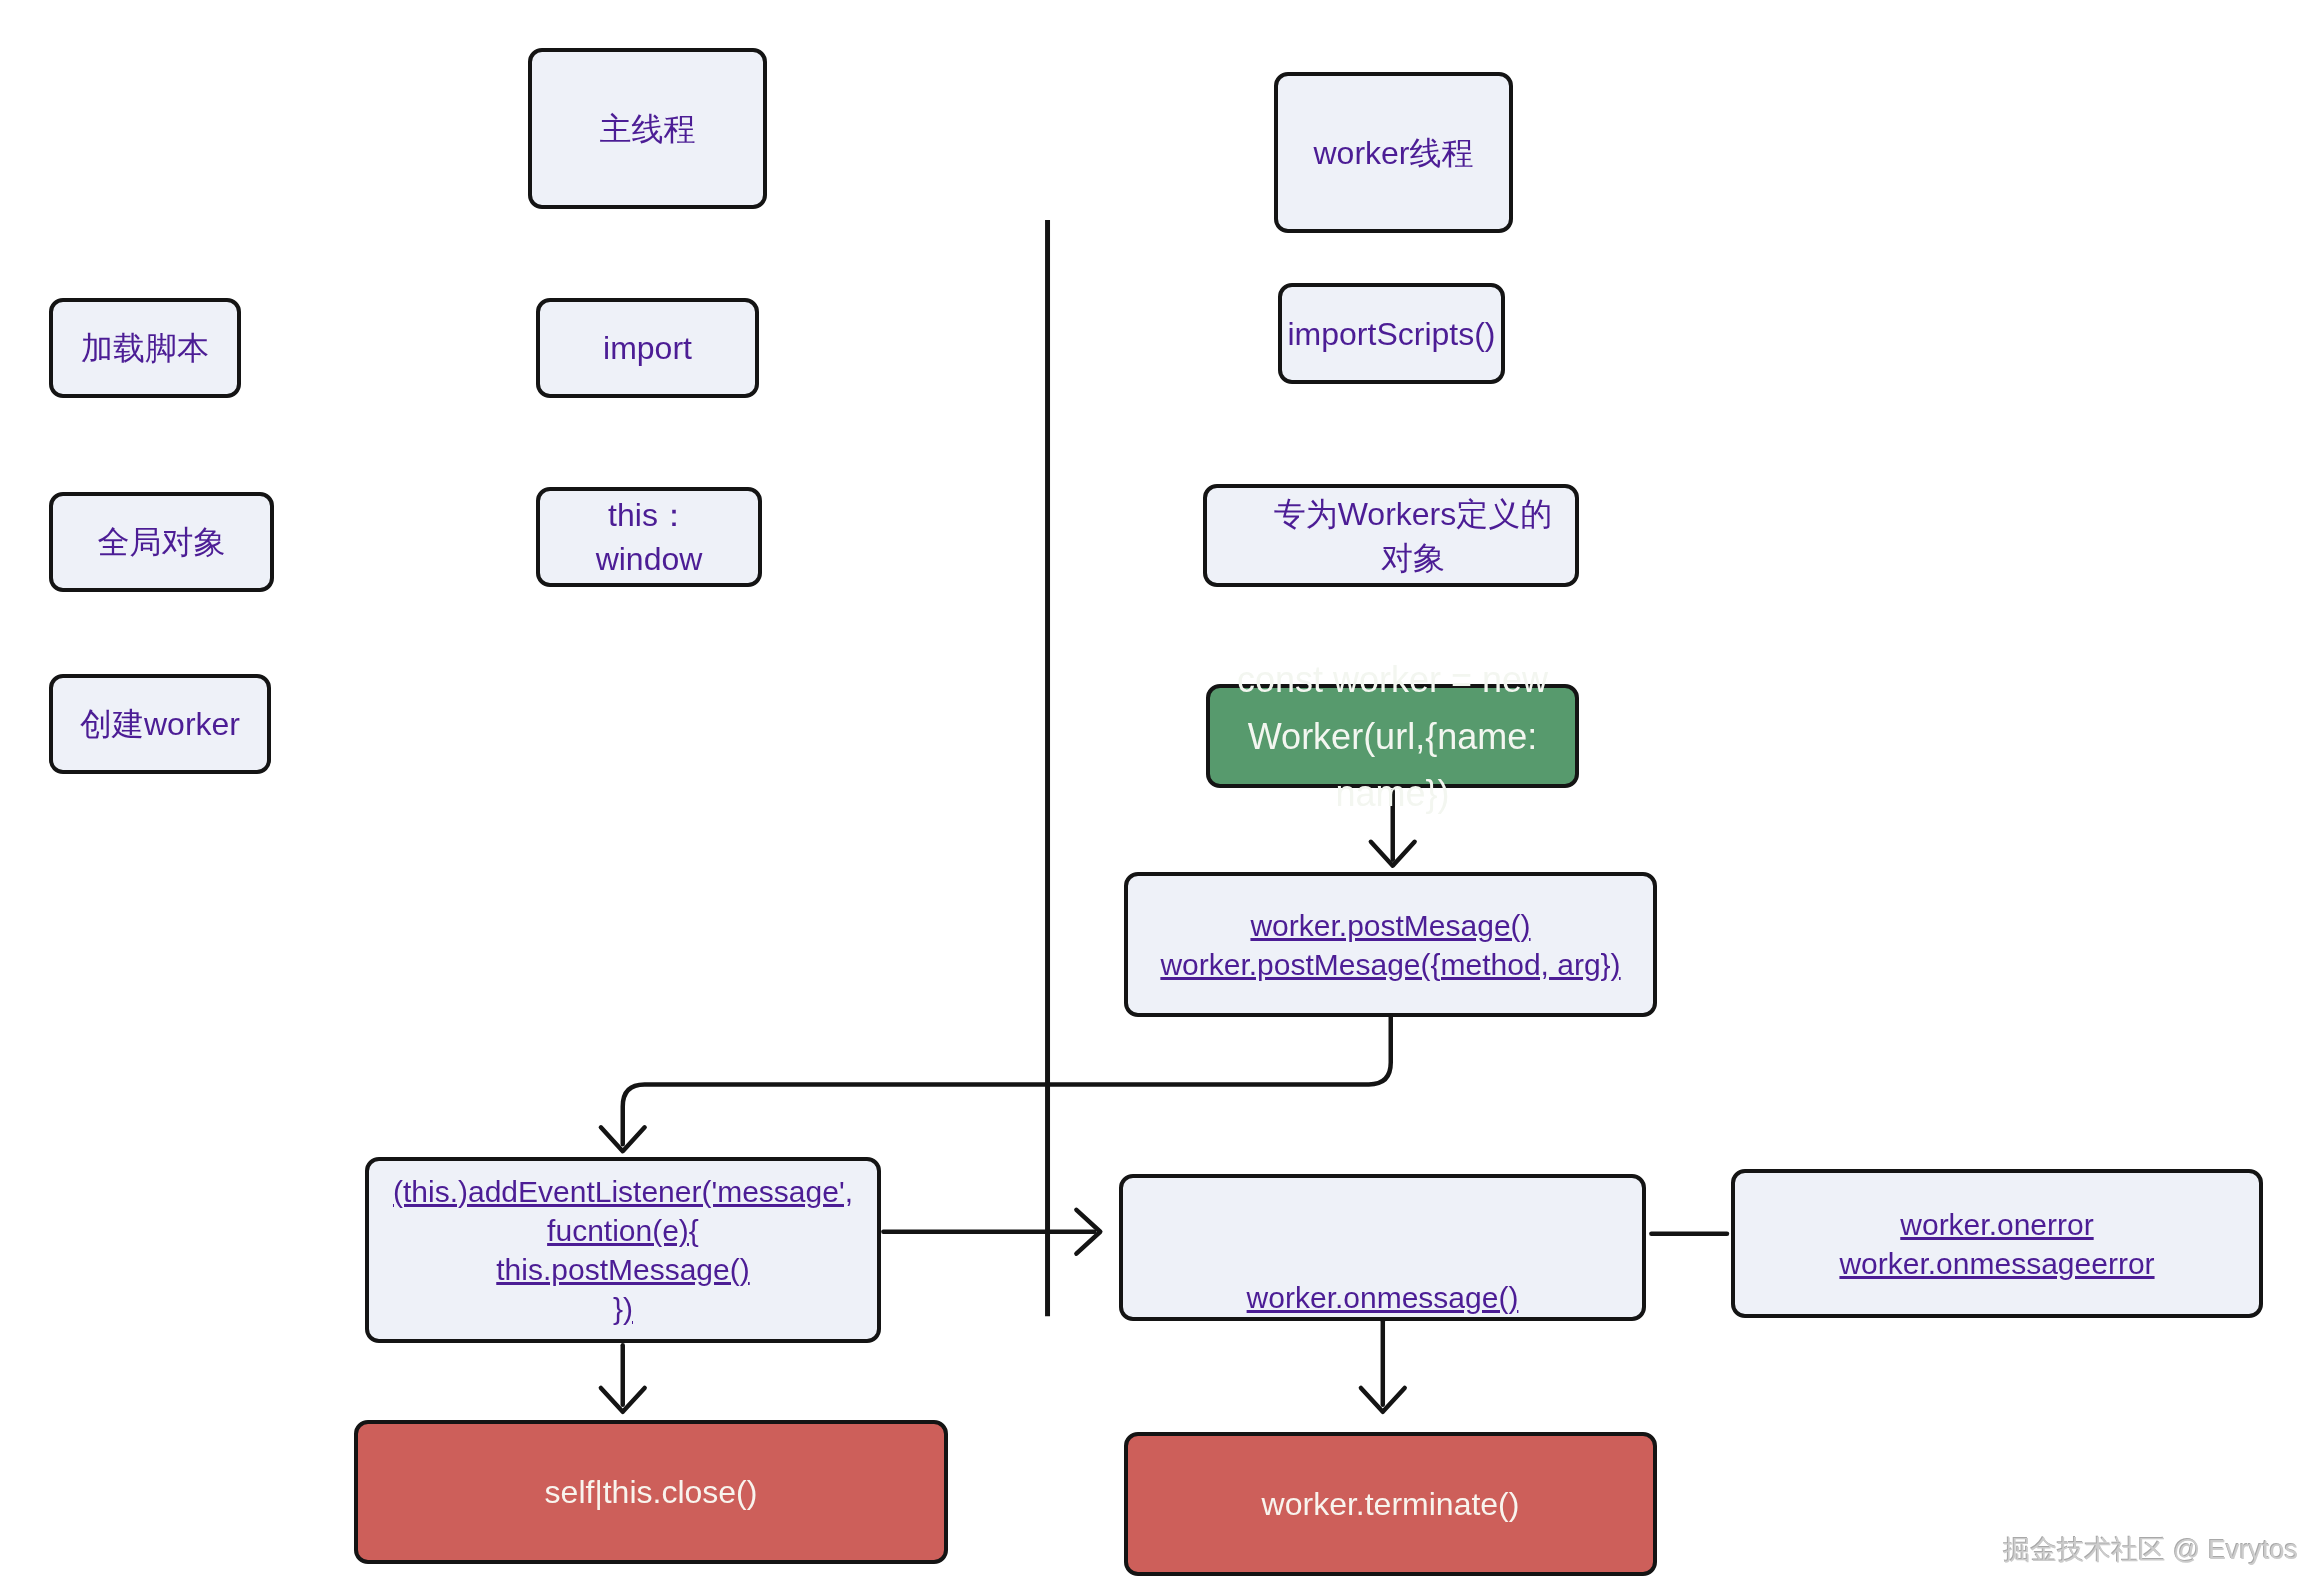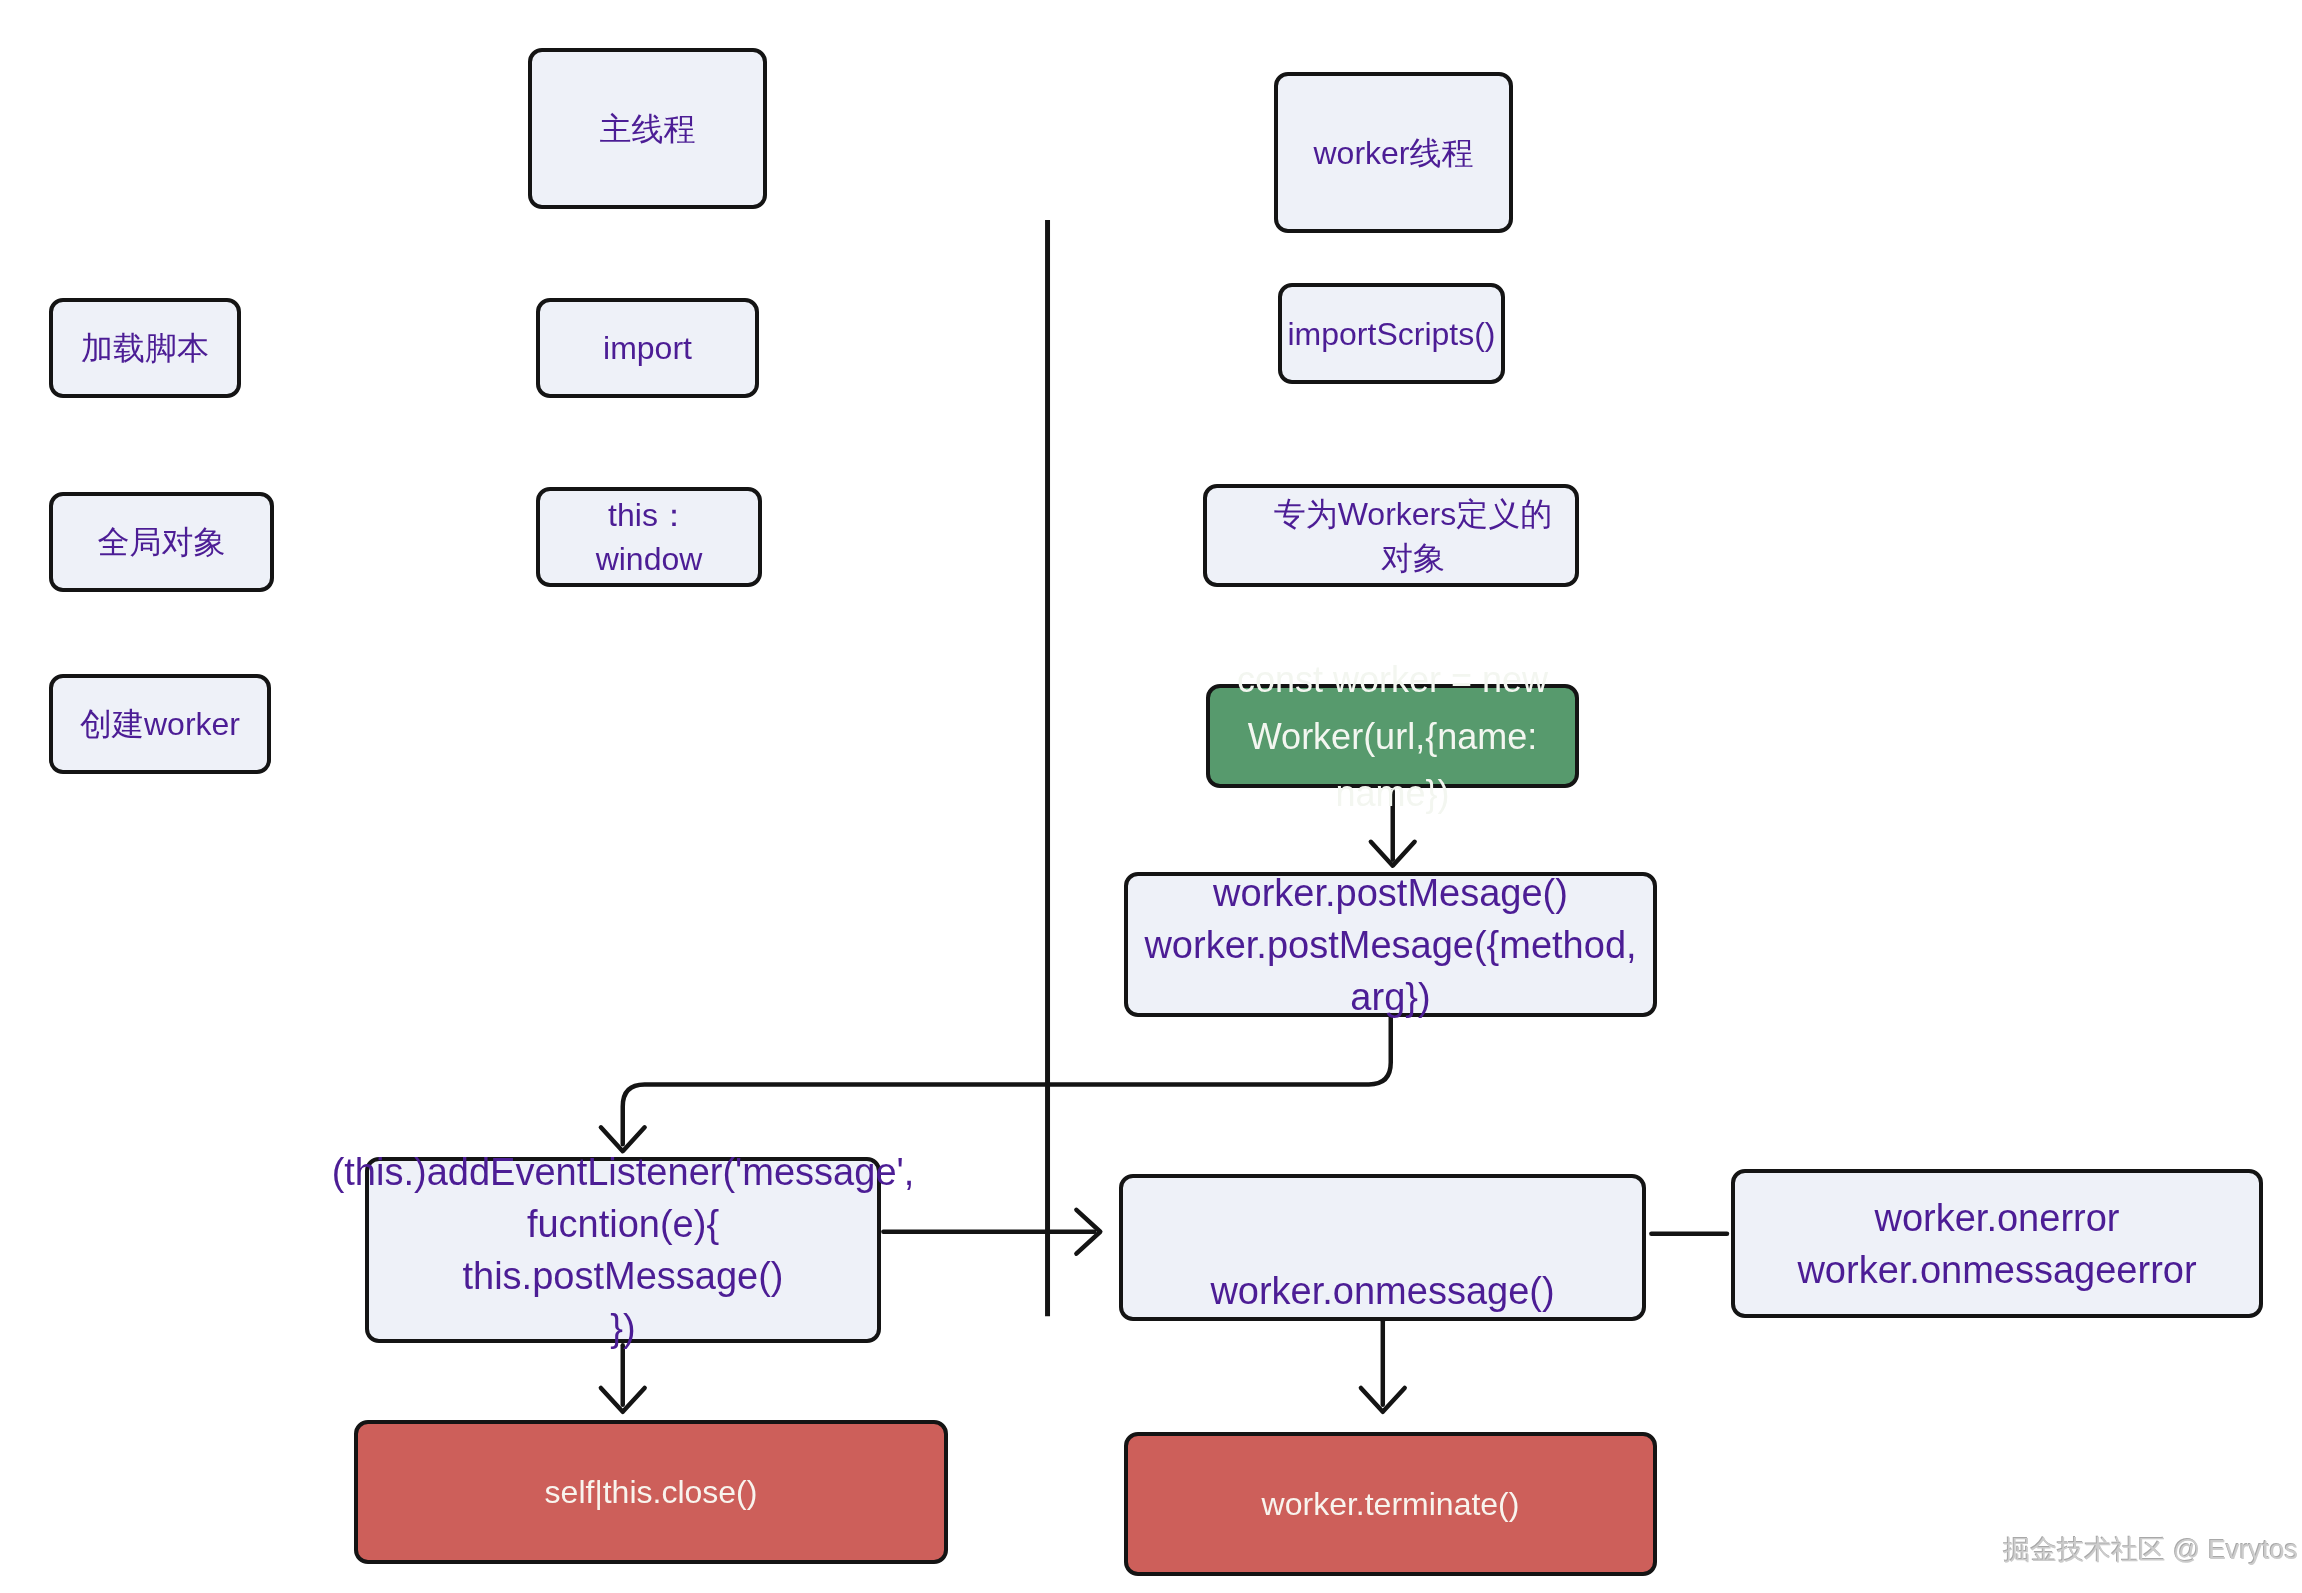--- a/index.html
+++ b/index.html
@@ -44,21 +44,21 @@
     align-items: center;
     justify-content: center;
     text-align: center;
     font-size: 32px;
     line-height: 44px;
   }
   .node .node-label {
     white-space: pre-line;
     padding: 0 12px;
   }
-  .node.small-text { font-size: 38px; line-height: 52px; }
+  .node.small-text { font-size: 30px; line-height: 39px; text-decoration: underline; }
   .node.v-green {
     background: #579a6d;
     color: #f3f6f0;
     font-size: 36px;
     line-height: 57px;
   }
   .node.v-red {
     background: #cd5f5a;
     color: #f8f4ee;
   }

